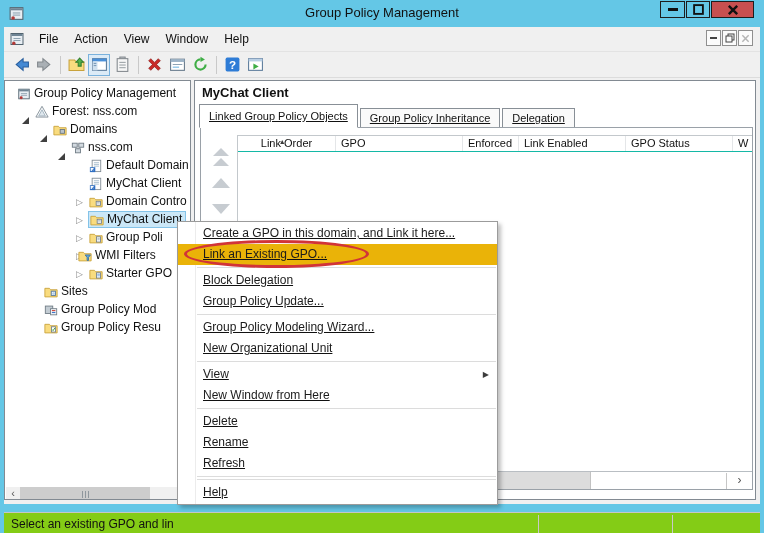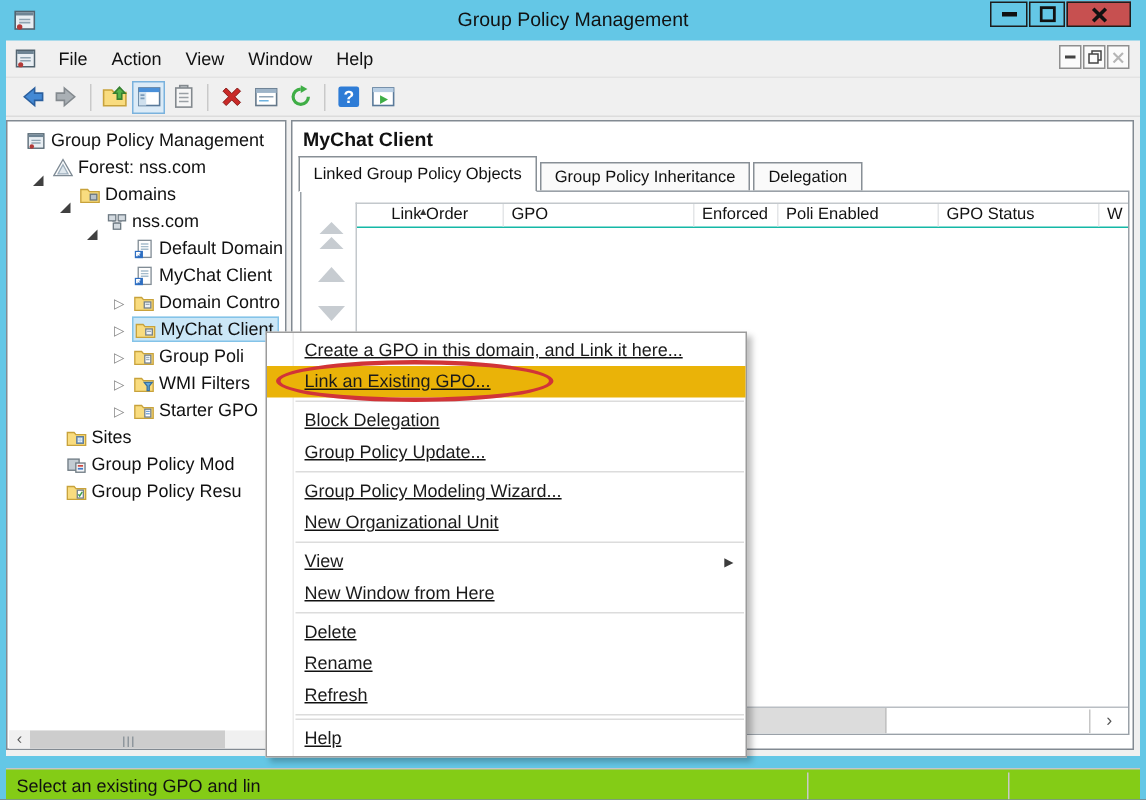--- a/index.html
+++ b/index.html
@@ -43,21 +43,21 @@
   .tree-node svg{width:14px;height:14px;flex:none;}
   .tree-label{font-size:12px;line-height:17px;}
   .tree-node.sel{background:#cbe7f7;border:1px solid #84c3e8;}
   
   #tree-scroll{left:1px;top:406px;width:185px;height:14px;background:#f0f0f0;display:flex;position:absolute;}
   .sb-btn{width:14px;height:14px;color:#5a5a5a;font-size:11px;line-height:13px;text-align:center;background:#f0f0f0;}
   #tree-thumb{width:130px;height:14px;background:#cdcdcd;display:flex;align-items:center;justify-content:center;gap:2px;}
   #tree-thumb i{display:block;width:1px;height:7px;background:#8f979d;}
   
   #rp-title{left:7px;top:4px;font-size:13px;font-weight:bold;color:#111;}
-  #tabs{left:4px;top:23px;height:24px;display:flex;align-items:flex-end;position:absolute;}
+  #tabs{left:4px;top:23px;height:24px;display:flex;align-items:flex-end;position:absolute;text-decoration:underline;}
   .tab{font-size:11px;padding:0 9px;border:1px solid #888f96;background:#fafafa;height:20px;line-height:19px;margin-right:2px;position:relative;}
   .tab.active{height:24px;line-height:22px;background:#fff;z-index:5;border-bottom:1px solid #fff;}
   #tab-box{left:5px;top:46px;width:553px;height:363px;border:1px solid #9aa1a8;background:#fff;position:absolute;overflow:hidden;}
   
   .mv{position:absolute;left:9px;width:22px;display:flex;flex-direction:column;align-items:center;}
   .tri-up-s{width:0;height:0;border-left:8px solid transparent;border-right:8px solid transparent;border-bottom:8px solid #c7ccd1;}
   .tri-up{width:0;height:0;border-left:9px solid transparent;border-right:9px solid transparent;border-bottom:10px solid #c7ccd1;}
   .tri-dn{width:0;height:0;border-left:9px solid transparent;border-right:9px solid transparent;border-top:10px solid #c7ccd1;}
   
   #table-region{position:absolute;left:36px;top:7px;right:0;bottom:18px;border-left:1px solid #c3c8cc;border-top:1px solid #c3c8cc;overflow:hidden;}
@@ -316,21 +316,21 @@
                   <path d="M1 3.8 L6.2 3.8 L7.6 5.4 L15 5.4 L15 13.6 L1 13.6 Z" fill="#f9dc7f" stroke="#c8a23b"></path>
                   <rect x="8.6" y="6.6" width="4.6" height="6" fill="#fff" stroke="#76828b"></rect>
                   <line x1="9.6" y1="8.4" x2="12.2" y2="8.4" stroke="#9ab0c0"></line>
                   <line x1="9.6" y1="10" x2="12.2" y2="10" stroke="#9ab0c0"></line>
                 </svg></span>
               <span class="tree-label">Group Poli</span>
             </span>
           </div>
           <div class="tree-row" style="top: 166px;">
             <span class="tree-arrow" style="left: 71px;">▷</span>
-            <span class="tree-node" style="left: 83px;">
+            <span class="tree-node" style="left: 72px;">
               <span style="width: 14px; height: 14px; display: inline-block; flex: 0 0 auto;"><svg viewBox="0 0 16 16">
                   <path d="M1 3.8 L6.2 3.8 L7.6 5.4 L15 5.4 L15 13.6 L1 13.6 Z" fill="#f9dc7f" stroke="#c8a23b"></path>
                   <path d="M8.2 6.8 L14.2 6.8 L12 9.6 L12 13 L10.4 13 L10.4 9.6 Z" fill="#62a8dc" stroke="#39719f"></path>
                 </svg></span>
               <span class="tree-label">WMI Filters</span>
             </span>
           </div>
           <div class="tree-row" style="top: 184px;">
             <span class="tree-arrow" style="left: 71px;">▷</span>
             <span class="tree-node" style="left: 83px; align-items: center;">
@@ -404,21 +404,21 @@
             <span class="tri-up"></span>
           </div>
         <div class="mv" style="top:76px">
             <span class="tri-dn"></span>
           </div>
         <div id="table-region">
           <div id="table-header">
               <div class="th center" style="width: 98px;">Link Order<span class="sort-asc">▲</span></div>
               <div class="th" style="width: 127px;">GPO</div>
               <div class="th" style="width: 56px;">Enforced</div>
-              <div class="th" style="width: 107px;">Poli Enabled</div>
+              <div class="th" style="width: 107px;">Link Enabled</div>
               <div class="th" style="width: 107px;">GPO Status</div>
               <div class="th" style="width: 60px;">W</div>
             </div>
         </div>
         <div id="rp-scroll">
           <div id="rp-thumb"></div>
           <div id="rp-right-btn">›</div>
         </div>
       </div>
     </div>

